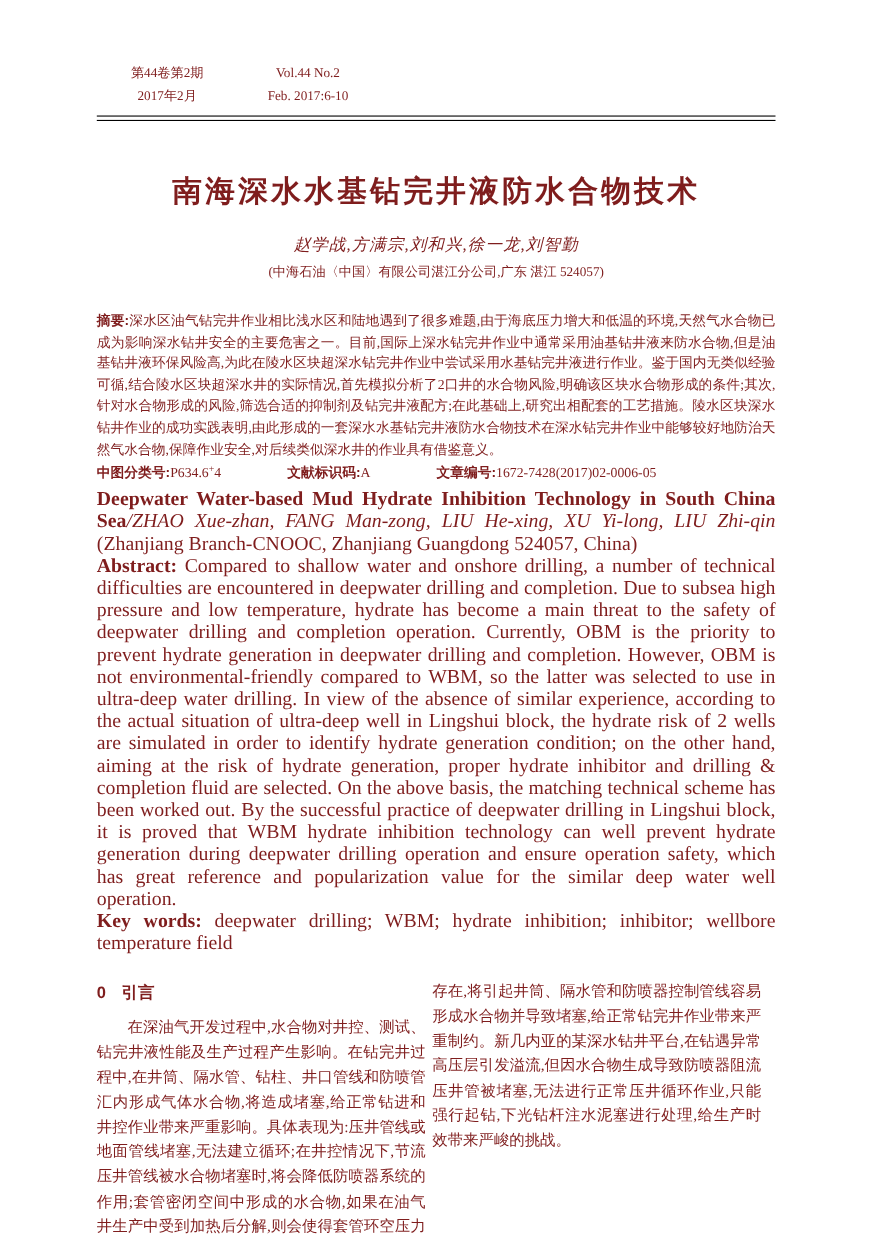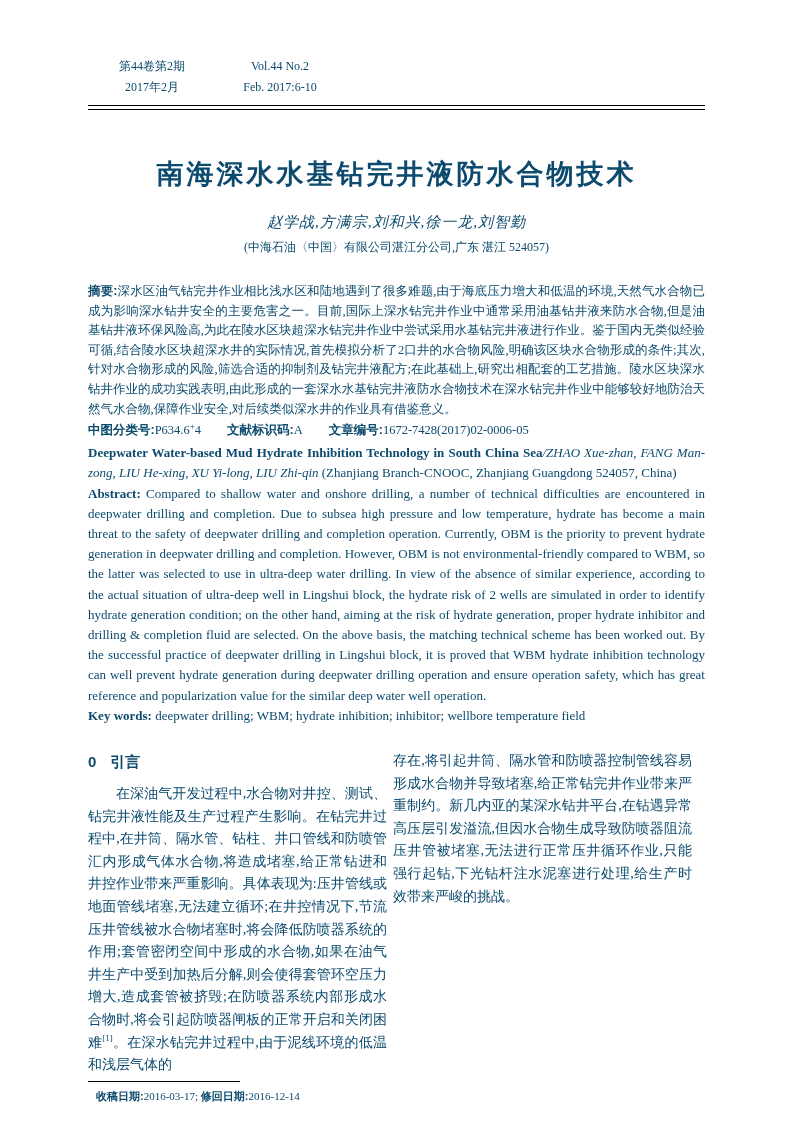--- a/index.html
+++ b/index.html
@@ -2,46 +2,46 @@
 <html><head>
 <meta charset="utf-8">
 <style>
   * { margin:0; padding:0; box-sizing:border-box; }
   html,body { background:#ffffff; }
   .page {
     position:relative;
     width:793px; height:1122px;
     margin:0 auto;
     background:#ffffff;
-    color:#0c4a6e;
+    color:#7f1d1d;
     font-family:"Liberation Serif","DejaVu Serif",serif;
     padding:56px 88px 0 88px;
     overflow:hidden;
   }
   
   .journal-header { display:flex; align-items:center; font-size:12px; line-height:21px; }
   .jh-left, .jh-right { width:128px; text-align:center; white-space:nowrap; }
   .jh-center { flex:1; text-align:center; }
   .double-rule { margin-top:7px; height:5px; border-top:1.6px solid #000; border-bottom:1.6px solid #000; }
   
   .article-title {
     margin-top:46px; text-align:center;
     font-family:"Liberation Sans","DejaVu Sans",sans-serif;
     font-size:27px; font-weight:bold; letter-spacing:3px;
   }
   .authors { margin-top:21px; text-align:center; font-size:15px; font-style:italic; letter-spacing:1px; }
   .affiliation { margin-top:7px; text-align:center; font-size:12px; }
   
   .cn-block { margin-top:26px; font-size:12.5px; line-height:19.6px; text-align:justify; }
   .lbl { font-weight:bold; font-family:"Liberation Sans","DejaVu Sans",sans-serif; }
-  .meta-line { margin-top:1px; font-size:12.5px; line-height:20px; display:flex; }
+  .meta-line { margin-top:1px; font-size:12.5px; line-height:20px; display:flex;gap:34px; }
   .meta-item { white-space:nowrap; margin-right:26px; }
   sup { font-size:9px; vertical-align:super; line-height:0; }
   
-  .en-block { margin-top:3px; font-size:13px; line-height:20.2px; text-align:justify; }
+  .en-block { margin-top:3px; font-size:18px; line-height:20.2px; text-align:justify; }
   .en-title { font-weight:bold; }
   .en-authors { font-style:italic; }
   
   .body-cols { margin-top:24px; display:flex; gap:6px; }
   .col { width:299px; font-size:14px; line-height:22.6px; text-align:justify; }
   .sec-head { font-family:"Liberation Sans","DejaVu Sans",sans-serif; font-weight:bold; font-size:15px; line-height:24px; margin-bottom:9px; }
   .sec-num { margin-right:14px; }
   .para-indent { text-indent:2em; }
   .ref-sup { font-size:9px; vertical-align:super; line-height:0; }
   .col-right .para2 { margin-top:0; }

